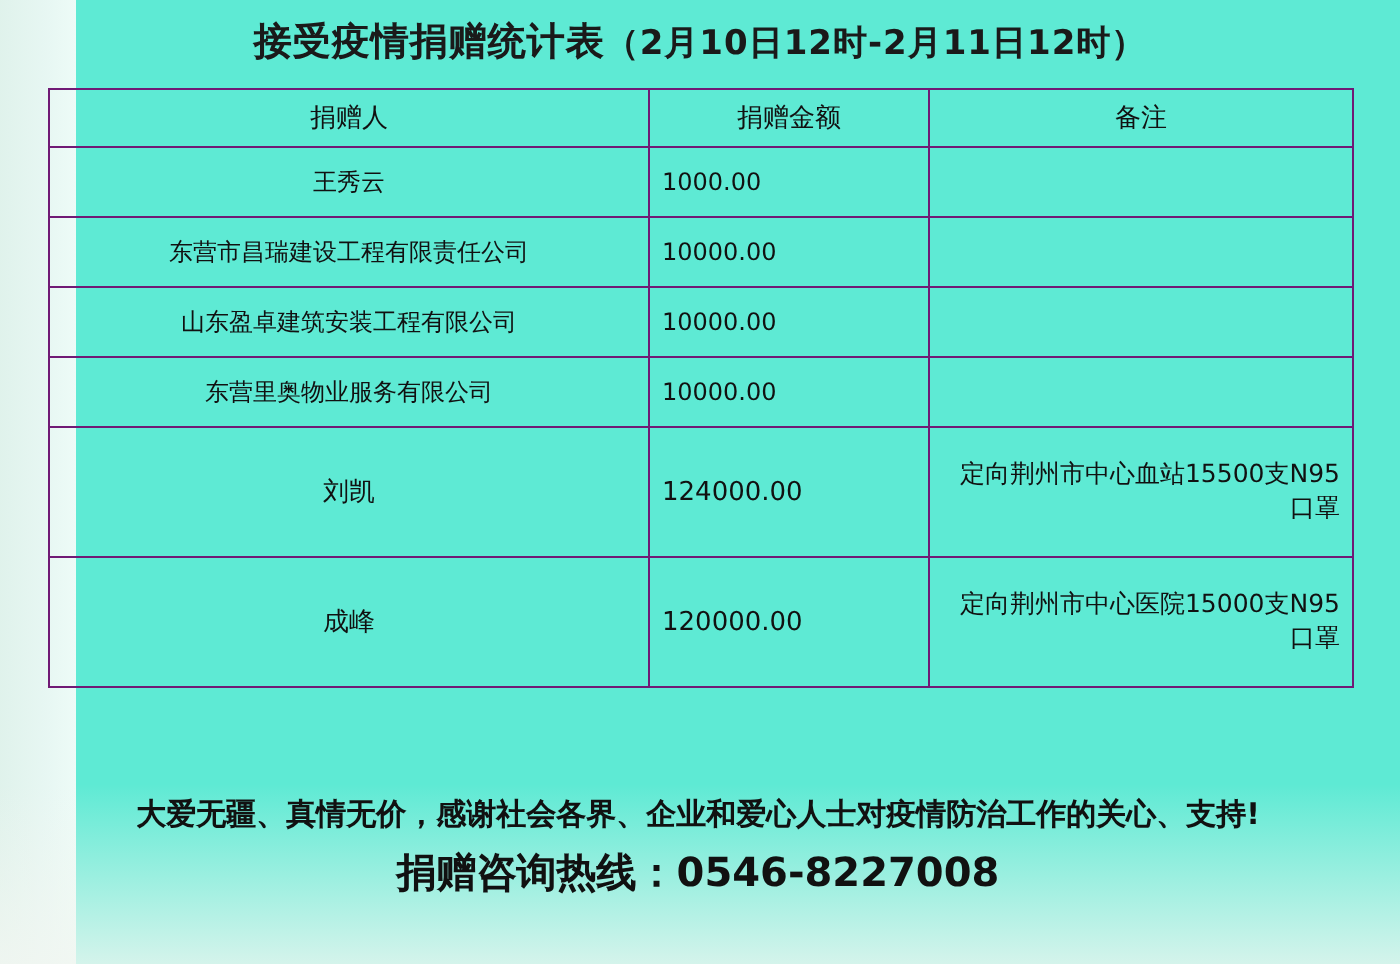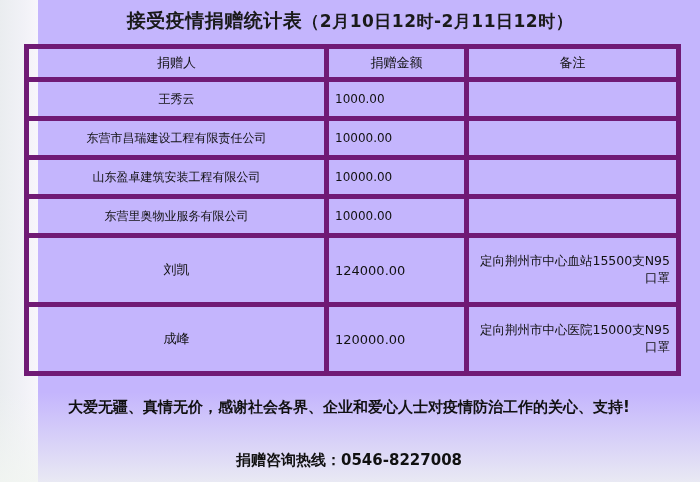--- a/index.html
+++ b/index.html
@@ -12,21 +12,21 @@
     background: #ffffff;
     font-family: "Liberation Sans", sans-serif;
     color: #1a1a1a;
     position: relative;
     overflow: hidden;
   }
   
   .page {
     position: absolute;
     inset: 0;
-    background: #c4b5fd;
+    background: #5eead4;
   }
   .bg-tint {
     position: absolute;
     left: 0;
     top: 0;
     width: 38px;
     height: 482px;
     background: linear-gradient(to right, #eef3ee 0%, #f6f8f6 60%, #fdfdfb 100%);
     opacity: 0.9;
     pointer-events: none;
@@ -63,21 +63,21 @@
     position: absolute;
     top: 44px;
     left: 24px;
     width: 652px;
     border-collapse: collapse;
     table-layout: fixed;
     background: transparent;
   }
   table.donation td,
   table.donation th {
-    border: 5px solid #701a75;
+    border: 1px solid #701a75;
     font-family: "DejaVu Sans", sans-serif;
     font-size: 12px;
     font-weight: normal;
     padding: 0 6px;
     vertical-align: middle;
     color: #111;
   }
   table.donation thead th {
     height: 28px;
     text-align: center;
@@ -119,23 +119,23 @@
     text-align: center;
   }
   .footer-line1 {
     font-family: "DejaVu Sans", sans-serif;
     font-size: 15px;
     font-weight: bold;
     line-height: 1.5;
     color: #111;
   }
   .footer-line2 {
-    margin-top: 32px;
-    font-family: "DejaVu Sans", sans-serif;
-    font-size: 15px;
+    margin-top: 4px;
+    font-family: "DejaVu Sans", sans-serif;
+    font-size: 20px;
     font-weight: bold;
     color: #111;
   }
 </style>
 </head>
 <body>
 
 <div class="page">
   <div class="bg-tint"></div>
   <div class="bg-tint2"></div>

